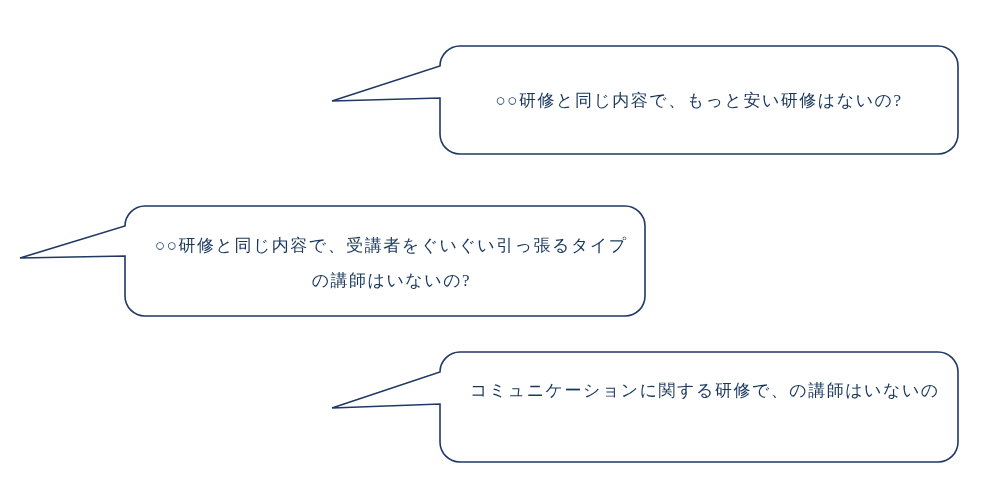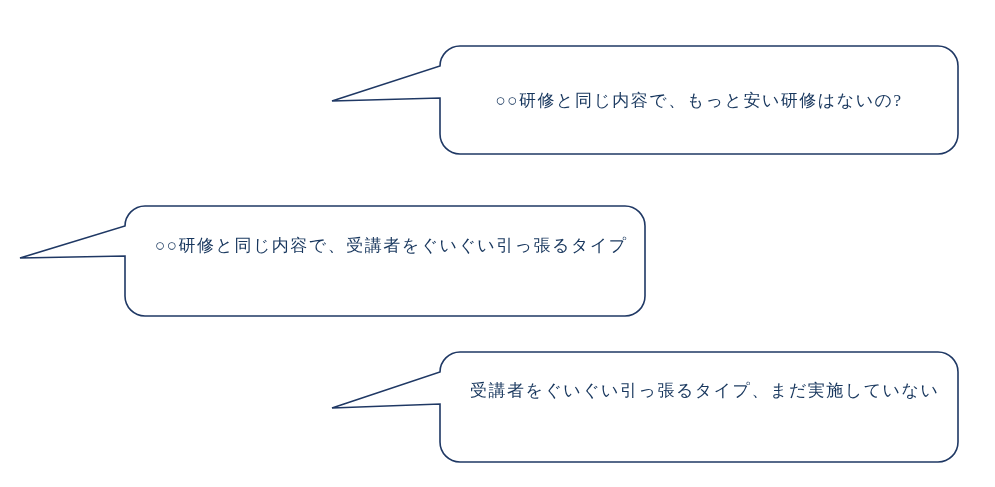--- a/index.html
+++ b/index.html
@@ -49,19 +49,20 @@
     <path d="M 145 206 H 625 A 20 20 0 0 1 645 226 V 296 A 20 20 0 0 1 625 316 H 145 A 20 20 0 0 1 125 296 V 256 L 20 258 L 125 226 A 20 20 0 0 1 145 206 Z" fill="#ffffff" stroke-width="1.6" stroke-linejoin="miter" stroke="#1f3864"></path>
     <path d="M 460 352 H 938 A 20 20 0 0 1 958 372 V 442 A 20 20 0 0 1 938 462 H 460 A 20 20 0 0 1 440 442 V 404 L 332 408 L 440 372 A 20 20 0 0 1 460 352 Z" fill="#ffffff" stroke-width="1.6" stroke-linejoin="miter" stroke="#1f3864"></path>
   </svg>
 
   <div class="bubble-text center" style="left:440px; top:83px; width:518px;">
     <div>○○研修と同じ内容で、もっと安い研修はないの?</div>
   </div>
 
   <div class="bubble-text" style="left:155px; top:228px;">
     <div>○○研修と同じ内容で、受講者をぐいぐい引っ張るタイプ</div>
+    <div>の講師はいないの?</div>
   </div>
 
   <div class="bubble-text" style="left:470px; top:373px;">
-    <div>受講者をぐいぐい引っ張るタイプ、まだ実施していない</div>
+    <div>コミュニケーションに関する研修で、の講師はいないの</div>
   </div>
 
 </div>
 
 </body></html>

